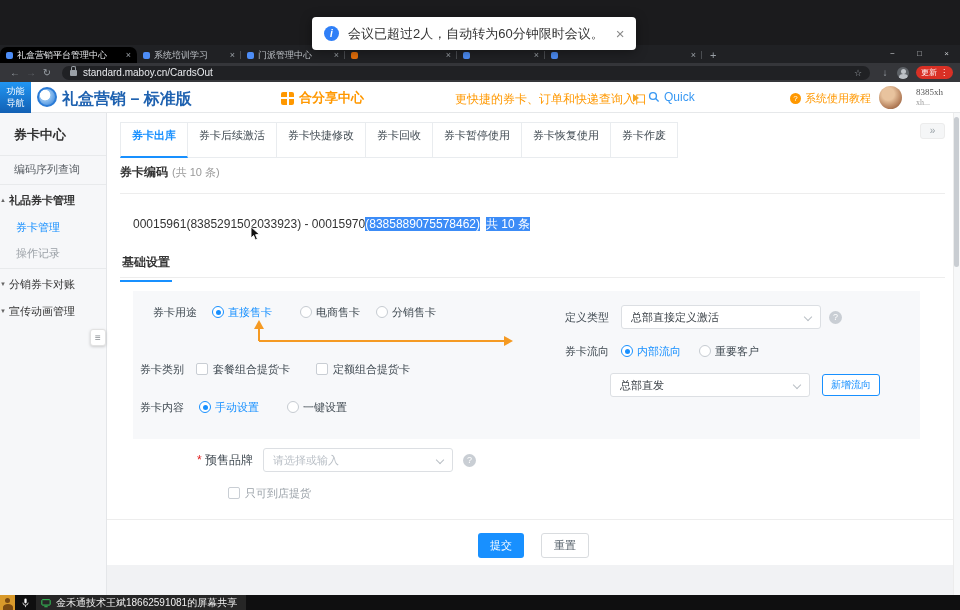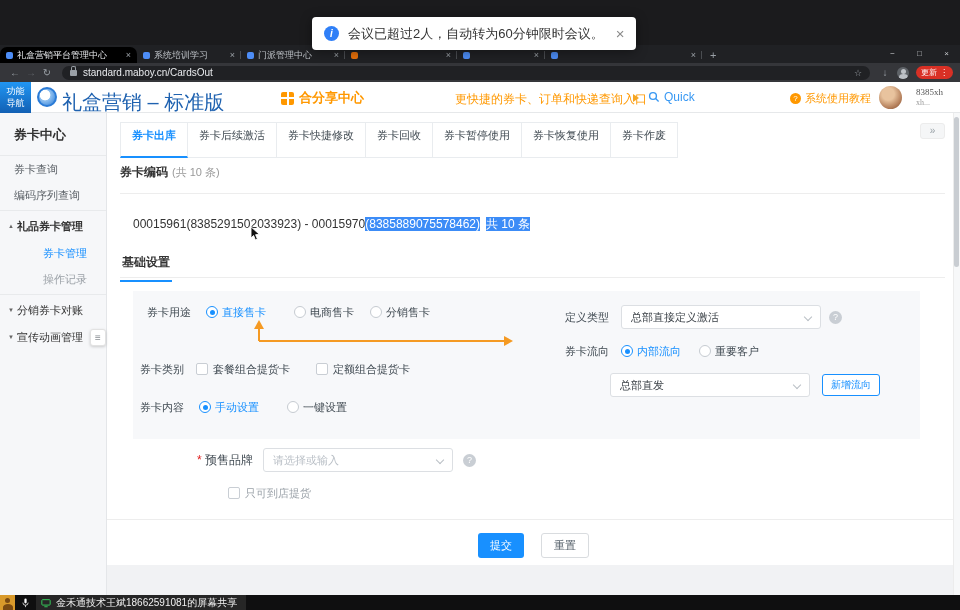--- a/index.html
+++ b/index.html
@@ -48,21 +48,21 @@
                  padding:0 5px; color:#fff; font-size:8px; gap:3px; flex:none; margin-left:3px; }
 
   
   .appheader { position:absolute; left:0; top:82px; width:960px; height:31px; background:#fff;
                border-bottom:1px solid #e6e8ea; z-index:2; }
   .navbadge { position:absolute; left:0; top:0; width:31px; height:31px;
               background:linear-gradient(180deg,#2196f3,#1260b4); color:#fff; font-size:9px; line-height:1.3;
               display:flex; flex-direction:column; align-items:center; justify-content:center; }
   .logo { position:absolute; left:37px; top:5px; width:20px; height:20px; border-radius:50%;
           border:2px solid #2b7bd6; background:radial-gradient(circle at 38% 38%, #fff 35%, #8fc0f0 40%, #2b7bd6 100%); }
-  .brand { position:absolute; left:62px; top:7px; font-size:20px; font-weight:normal; color:#1f62b0; white-space:nowrap; }
+  .brand { position:absolute; left:62px; top:7px; font-size:16px; font-weight:bold; color:#1f62b0; white-space:nowrap; }
   .sharecenter { position:absolute; left:281px; top:7px; display:flex; align-items:center; gap:5px;
                  font-size:13px; font-weight:bold; color:#ff9800; white-space:nowrap; }
   .gift { width:13px; height:13px; background:#ff9800; border-radius:2px; position:relative; flex:none; }
   .gift::before { content:""; position:absolute; left:0; top:5.5px; width:13px; height:2px; background:#fff; }
   .gift::after  { content:""; position:absolute; left:5.5px; top:0; width:2px; height:13px; background:#fff; }
   .promo { position:absolute; left:455px; top:9px; font-size:12px; color:#ff9800; white-space:nowrap; }
   .pointer { position:absolute; left:633px; top:12px; width:0; height:0;
              border-left:6px solid #f5a623; border-top:4px solid transparent; border-bottom:4px solid transparent; }
   .quick { position:absolute; left:648px; top:8px; display:flex; align-items:center; gap:4px;
            font-size:12px; color:#3898f3; white-space:nowrap; }
@@ -77,24 +77,24 @@
 
   
   .bodyband { position:absolute; left:0; top:113px; width:960px; height:482px; background:#fff; }
 
   
   .sidebar { position:absolute; left:0; top:0; width:107px; height:482px; background:#f6f7f9;
              border-right:1px solid #e4e6e9; }
   .sb-title { padding:13px 0 11px 14px; font-size:13px; font-weight:bold; color:#333; border-bottom:1px solid #e8eaec; }
   .sb-item { font-size:11px; color:#5a6066; padding-left:14px; height:26px; line-height:26px; white-space:nowrap; }
   .sb-sep { border-bottom:1px solid #e8eaec; margin:2px 0; }
-  .sb-group { font-size:11px; color:#333; padding-left:8px; height:27px; line-height:27px; display:flex; align-items:center; gap:3px; white-space:nowrap; }
+  .sb-group { font-size:11px; color:#333; height:27px; line-height:27px; display:flex; align-items:center; gap:3px; white-space:nowrap; }
   .sb-group .tri { font-size:6px; color:#666; flex:none; }
   .sb-group.b { font-weight:bold; }
-  .sb-sub { padding-left:24px;text-align:center; }
+  .sb-sub { padding-left:16px; }
   .sb-sub.active { color:#1890ff; }
   .sb-sub.dim { color:#9aa0a6; }
   .sb-toggle { position:absolute; left:90px; top:216px; width:16px; height:17px; background:#fff;
                border:1px solid #e2e2e2; border-radius:3px; box-shadow:0 1px 3px rgba(0,0,0,.18);
                color:#8a8f94; font-size:10px; text-align:center; line-height:15px; z-index:6; }
 
   
   .main { position:absolute; left:107px; top:0; width:853px; height:482px; background:#fff; }
   .mtabs { position:absolute; top:9px; left:13px; display:flex; }
   .mtab { height:36px; line-height:25px; padding:0 11px; font-size:11px; color:#404a52; background:#fff;
@@ -242,21 +242,20 @@
     <div class="usertext">
       <div>8385xh</div>
       <div class="u2">xh...</div>
     </div>
   </div>
 
   <div class="bodyband">
 
     <div class="sidebar">
       <div class="sb-title">券卡中心</div>
-      <div class="sb-item">券卡查询</div>
       <div class="sb-item">编码序列查询</div>
       <div class="sb-sep"></div>
       <div class="sb-group b">
         <span class="tri">▲</span>
         <span>礼品券卡管理</span>
       </div>
       <div class="sb-item sb-sub active">券卡管理</div>
       <div class="sb-item sb-sub dim">操作记录</div>
       <div class="sb-sep"></div>
       <div class="sb-group">
@@ -294,21 +293,21 @@
 
       <svg class="cursor" width="12" height="16" viewBox="0 0 12 16">
         <path d="M1 0.8 L1 12 L3.6 9.5 L5.4 14 L7.4 13.1 L5.6 8.7 L9.4 8.4 Z" fill="#111" stroke="#fff" stroke-width="0.9"></path>
       </svg>
 
       <div class="settings-h">基础设置</div>
       <div class="hdiv" style="top:164px"></div>
 
       <div class="panel">
 
-        <div class="frow" style="left:14px; top:13px">
+        <div class="frow" style="left:20px; top:13px">
           <span class="flabel">券卡用途</span>
           <span class="opt" style="margin-left:15px">
             <span class="radio on"></span>
             <span class="optlbl on">直接售卡</span>
           </span>
           <span class="opt" style="margin-left:28px">
             <span class="radio"></span>
             <span class="optlbl">电商售卡</span>
           </span>
           <span class="opt" style="margin-left:16px">

